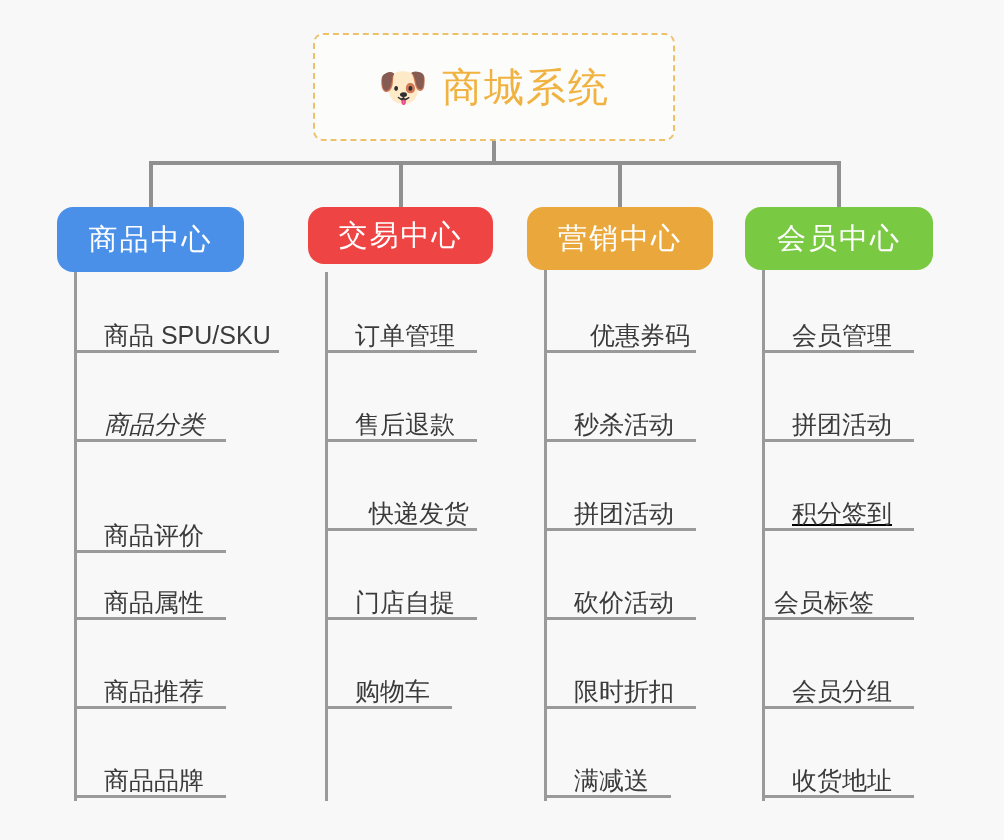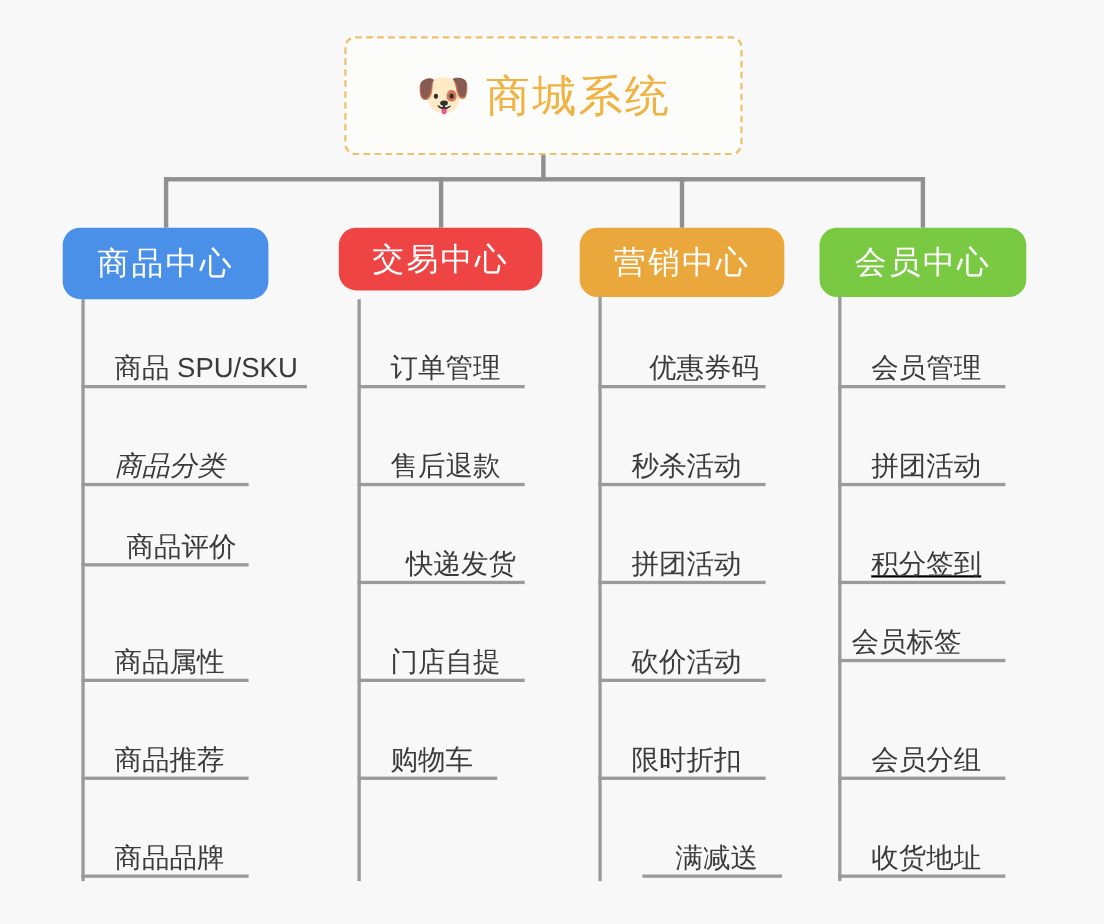--- a/index.html
+++ b/index.html
@@ -120,21 +120,21 @@
         <div class="cat-box" style="left: 57px; width: 187px; height: 65px; background: rgb(74, 144, 232);">
           <span>商品中心</span>
         </div>
         <div class="trunk" style="left: 74px; top: 272px; height: 529px;"></div>
         <div class="leaf" style="left: 74px; top: 299px; width: 205px;">
           <span class="leaf-label">商品 SPU/SKU</span>
         </div>
         <div class="leaf" style="left: 74px; top: 388px; width: 152px; font-style: italic;">
           <span class="leaf-label">商品分类</span>
         </div>
-        <div class="leaf" style="left: 74px; top: 461px; width: 152px; justify-content: center;">
+        <div class="leaf" style="left: 74px; top: 499px; width: 152px;">
           <span class="leaf-label">商品评价</span>
         </div>
         <div class="leaf" style="left: 74px; top: 566px; width: 152px;">
           <span class="leaf-label">商品属性</span>
         </div>
         <div class="leaf" style="left: 74px; top: 655px; width: 152px;">
           <span class="leaf-label">商品推荐</span>
         </div>
         <div class="leaf" style="left: 74px; top: 744px; width: 152px;">
           <span class="leaf-label">商品品牌</span>
@@ -176,40 +176,40 @@
         </div>
         <div class="leaf" style="left: 544px; top: 477px; width: 152px;">
           <span class="leaf-label">拼团活动</span>
         </div>
         <div class="leaf" style="left: 544px; top: 566px; width: 152px;">
           <span class="leaf-label">砍价活动</span>
         </div>
         <div class="leaf" style="left: 544px; top: 655px; width: 152px;">
           <span class="leaf-label">限时折扣</span>
         </div>
-        <div class="leaf" style="left: 544px; top: 744px; width: 127px; margin-left: 40px;">
+        <div class="leaf" style="left: 544px; top: 744px; width: 127px;">
           <span class="leaf-label">满减送</span>
         </div>
       </div>
       <div class="branch" style="left: 0px;">
         <div class="line v-line" style="left: 837px; top: 161px; height: 46px;"></div>
         <div class="cat-box" style="left: 745px; width: 188px; height: 63px; background: rgb(122, 201, 67);">
           <span>会员中心</span>
         </div>
         <div class="trunk" style="left: 762px; top: 270px; height: 531px;"></div>
         <div class="leaf" style="left: 762px; top: 299px; width: 152px;">
           <span class="leaf-label">会员管理</span>
         </div>
         <div class="leaf" style="left: 762px; top: 388px; width: 152px;">
           <span class="leaf-label">拼团活动</span>
         </div>
         <div class="leaf" style="left: 762px; top: 477px; width: 152px; text-decoration: underline;">
           <span class="leaf-label">积分签到</span>
         </div>
-        <div class="leaf" style="left: 762px; top: 548px; width: 152px; padding-left: 12px;">
+        <div class="leaf" style="left: 762px; top: 566px; width: 152px; padding-left: 12px;">
           <span class="leaf-label">会员标签</span>
         </div>
         <div class="leaf" style="left: 762px; top: 655px; width: 152px;">
           <span class="leaf-label">会员分组</span>
         </div>
         <div class="leaf" style="left: 762px; top: 744px; width: 152px;">
           <span class="leaf-label">收货地址</span>
         </div>
       </div>
     </div>

